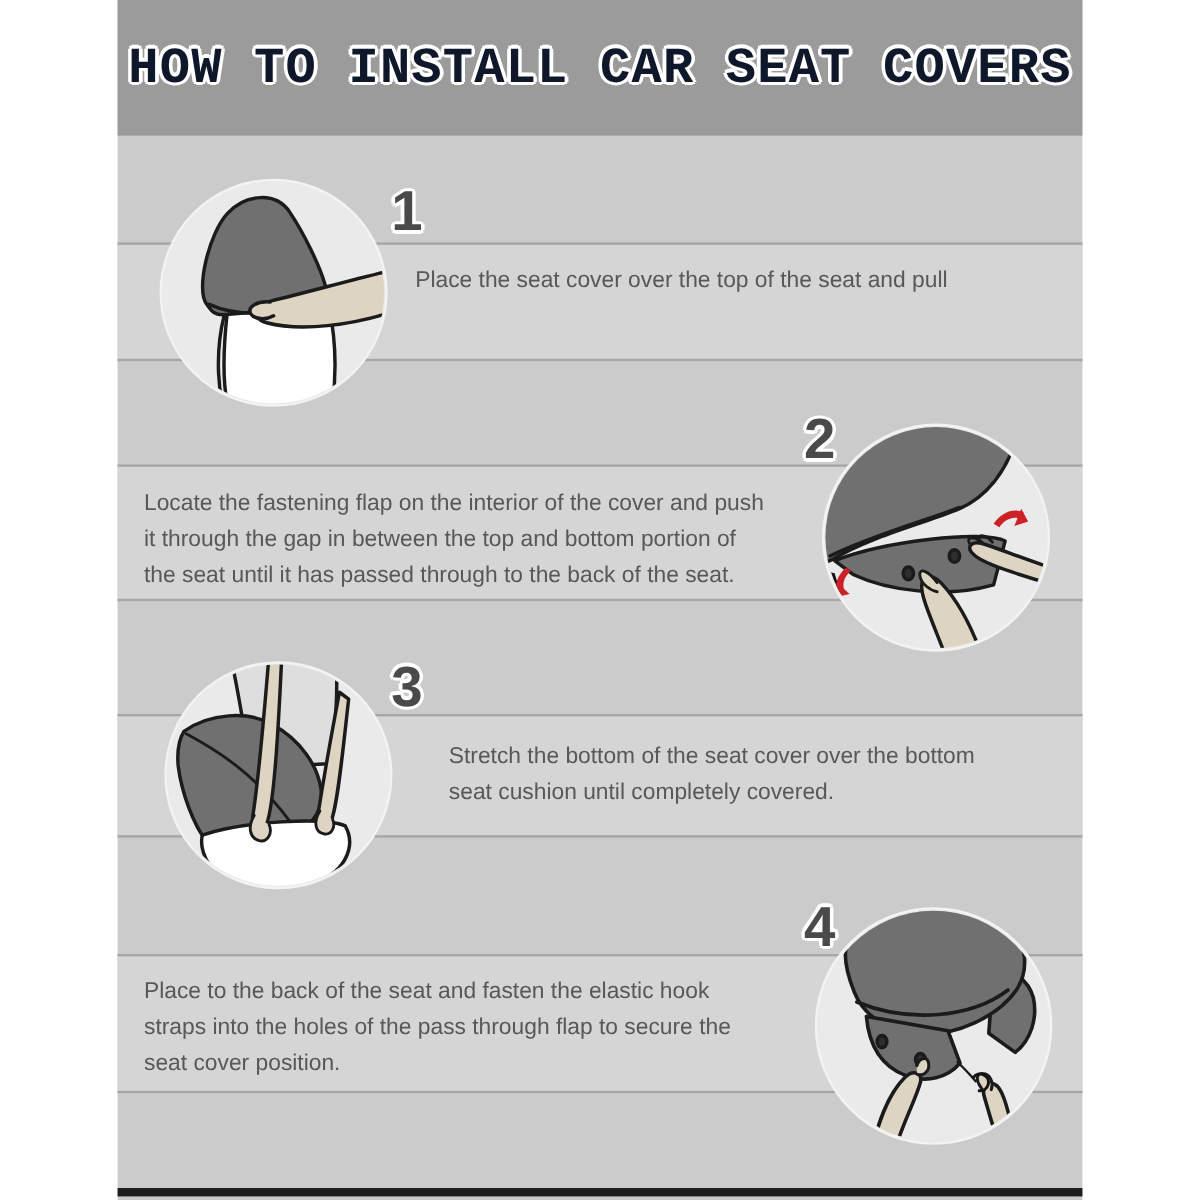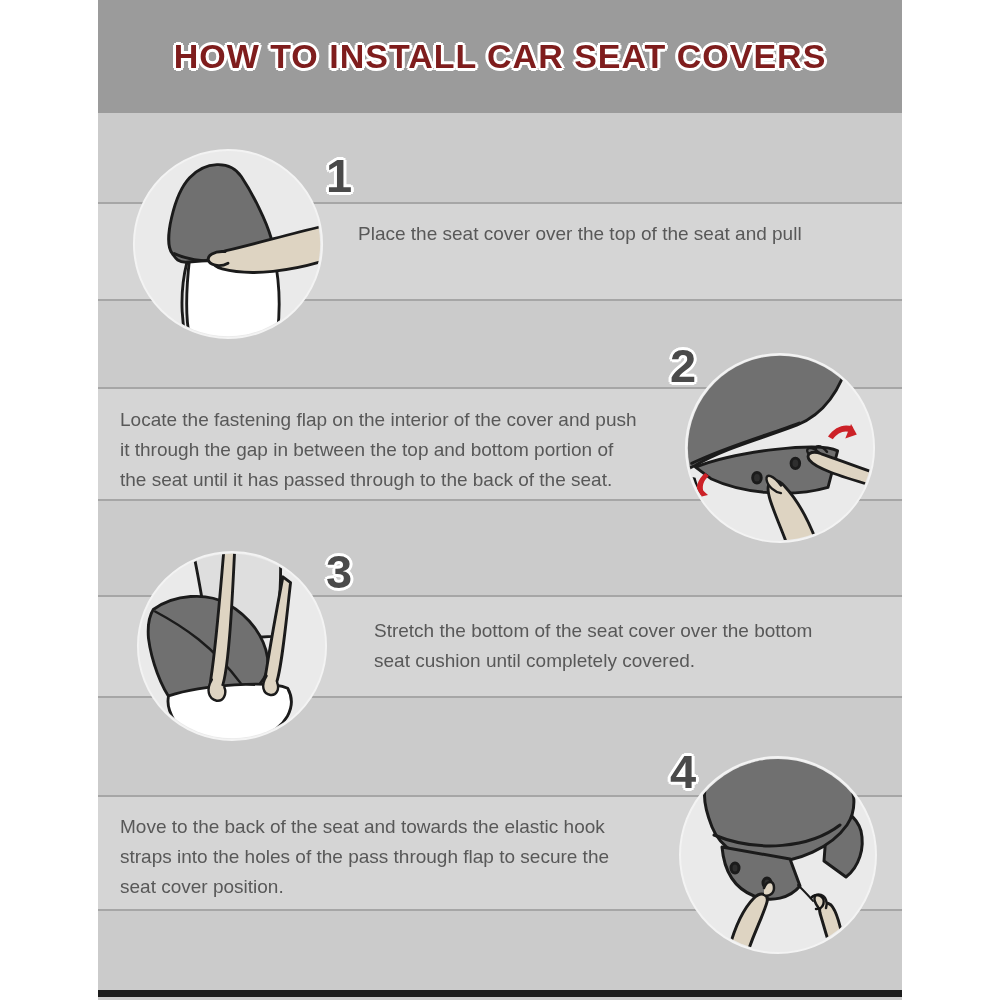--- a/index.html
+++ b/index.html
@@ -1,38 +1,38 @@
 <!DOCTYPE html>
 <html><head>
 <meta charset="utf-8">
 <style>
   html,body{margin:0;padding:0;background:#ffffff;}
   .page{position:relative;width:1000px;height:1000px;background:#ffffff;overflow:hidden;
         font-family:"Liberation Sans", sans-serif;}
   .panel{position:absolute;left:98px;top:0;width:804px;height:1000px;background:#cbcbcb;}
   .title-band{position:absolute;left:0;top:0;width:100%;height:113px;background:#9b9b9b;
               display:flex;align-items:center;justify-content:center;}
-  .title-band h1{margin:0;font-size:34px;font-weight:700;letter-spacing:1px;color:#7f1d1d;
+  .title-band h1{margin:0;font-size:42px;font-weight:700;letter-spacing:1px;color:#0f172a;
       text-shadow:-2px -2px 0 #fff, 2px -2px 0 #fff, -2px 2px 0 #fff, 2px 2px 0 #fff,
-                  -3px 0 0 #fff, 3px 0 0 #fff, 0 -3px 0 #fff, 0 3px 0 #fff;}
+                  -3px 0 0 #fff, 3px 0 0 #fff, 0 -3px 0 #fff, 0 3px 0 #fff;font-family:Liberation Mono, monospace;}
   .band{position:absolute;left:0;width:100%;background:#d5d5d5;
         border-top:2px solid #a6a6a6;border-bottom:2px solid #a6a6a6;box-sizing:border-box;}
   .band1{top:202px;height:99px;}
   .band2{top:387px;height:114px;}
   .band3{top:595px;height:103px;}
   .band4{top:795px;height:116px;}
   .step-number{position:absolute;font-size:47px;font-weight:700;color:#4a4a4a;line-height:1;
       text-shadow:-2px -2px 0 #fff, 2px -2px 0 #fff, -2px 2px 0 #fff, 2px 2px 0 #fff,
                   -3px 0 0 #fff, 3px 0 0 #fff, 0 -3px 0 #fff, 0 3px 0 #fff;}
   .n1{left:228px;top:152px;}
   .n2{left:572px;top:342px;}
   .n3{left:228px;top:548px;}
   .n4{left:572px;top:748px;}
   .step-text{position:absolute;font-size:19px;line-height:30px;color:#585858;}
-  .t1{left:260px;top:219px;}
+  .t1{left:248px;top:219px;}
   .t2{left:22px;top:405px;}
   .t3{left:252px;top:616px;margin-left:24px;}
   .t4{left:22px;top:812px;}
   .illu{position:absolute;}
   .i1{left:34px;top:146px;width:192px;height:196px;}
   .i2{left:586px;top:344px;width:192px;height:208px;}
   .i3{left:38px;top:548px;width:192px;height:196px;}
   .i4{left:580px;top:750px;width:200px;height:210px;}
   .illu svg{width:100%;height:100%;display:block;}
   .bottom-bar{position:absolute;left:0;bottom:3px;width:100%;height:7px;background:#1d1d1d;}
@@ -149,20 +149,20 @@
     <div class="step-text t2">
       <div>Locate the fastening flap on the interior of the cover and push</div>
       <div>it through the gap in between the top and bottom portion of</div>
       <div>the seat until it has passed through to the back of the seat.</div>
     </div>
     <div class="step-text t3">
       <div>Stretch the bottom of the seat cover over the bottom</div>
       <div>seat cushion until completely covered.</div>
     </div>
     <div class="step-text t4">
-      <div>Move to the back of the seat and towards the elastic hook</div>
+      <div>Place to the back of the seat and fasten the elastic hook</div>
       <div>straps into the holes of the pass through flap to secure the</div>
       <div>seat cover position.</div>
     </div>
 
     <div class="bottom-bar"></div>
   </div>
 </div>
 
 </body></html>

